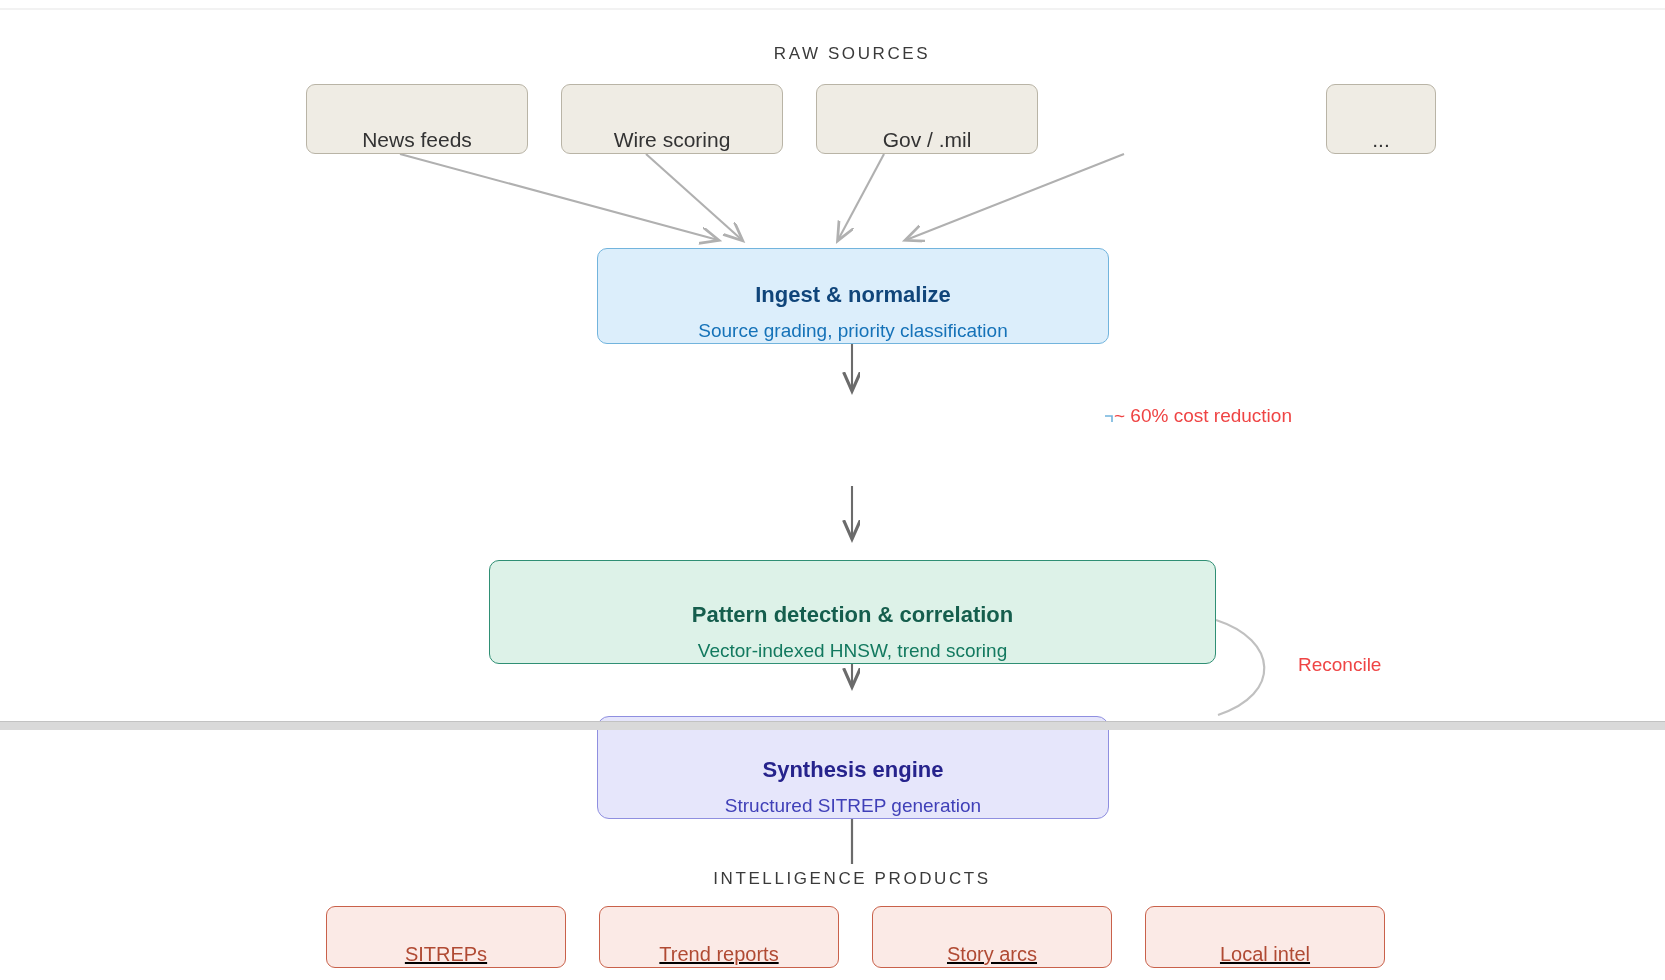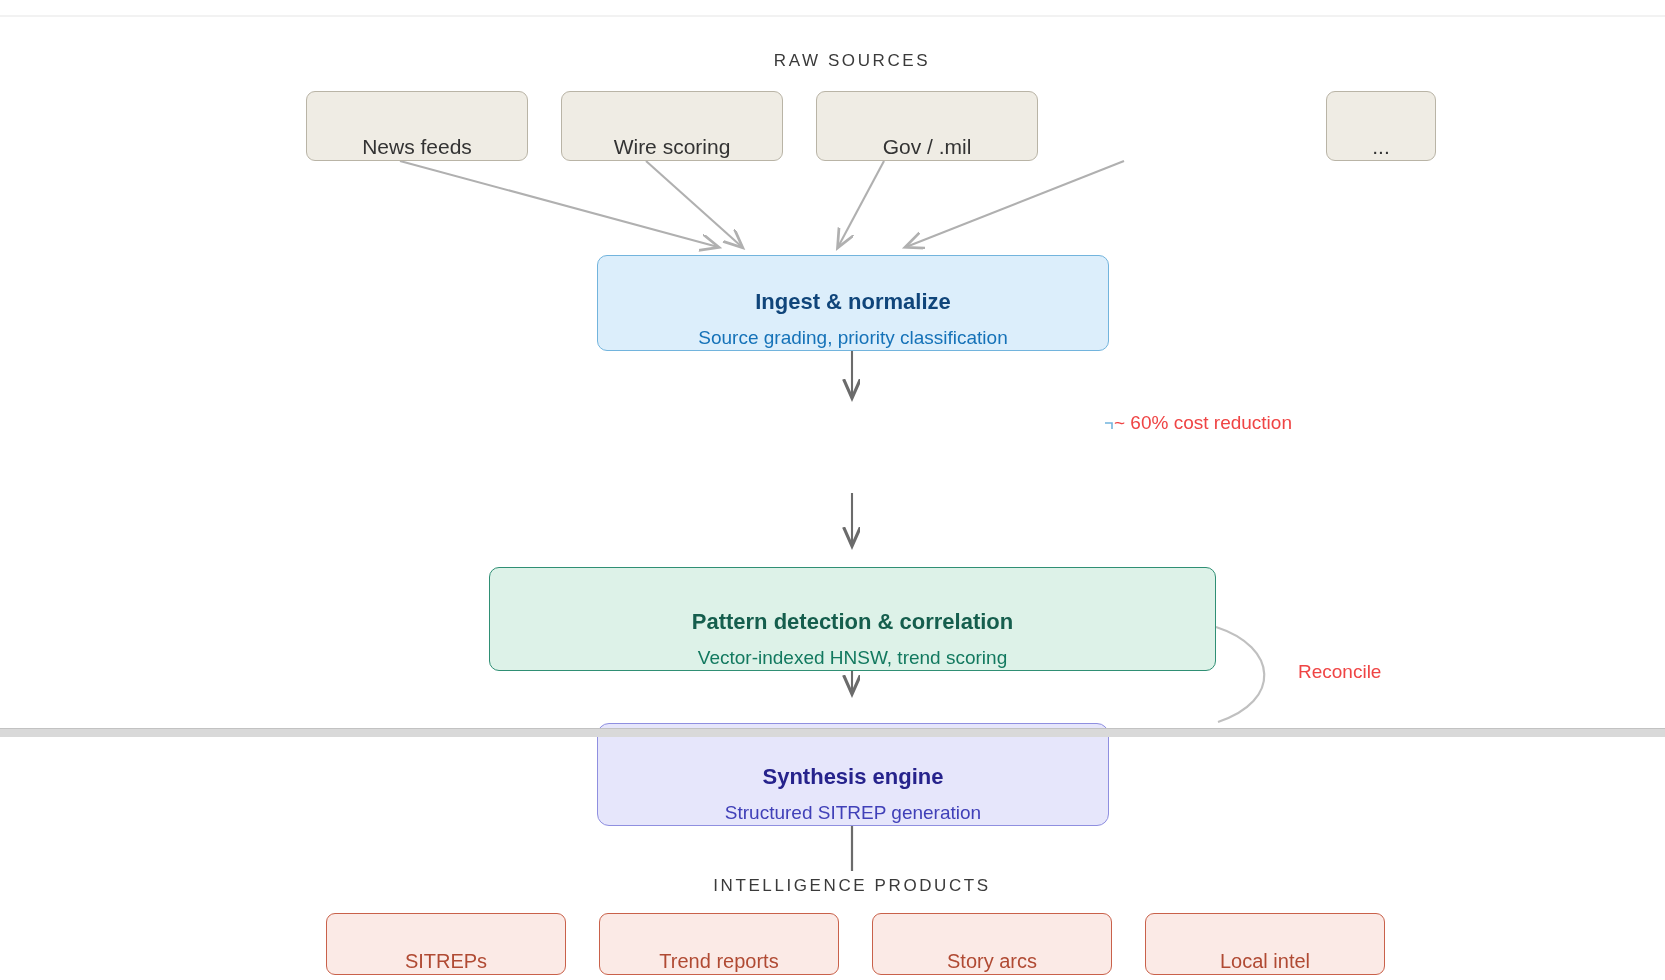--- a/index.html
+++ b/index.html
@@ -9,21 +9,21 @@
   }
   body {
     width: 1665px;
     height: 980px;
     font-family: "Liberation Sans", sans-serif;
     overflow: hidden;
     position: relative;
   }
   #stage {
     position: absolute;
-    left: 0; top: 15px;
+    left: 0; top: 8px;
     width: 1665px;
     height: 722px;
   }
   #edges {
     position: absolute;
     left: 0; top: 0;
     width: 1665px;
     height: 980px;
     pointer-events: none;
   }
@@ -96,20 +96,21 @@
     border-radius: 12px;
   }
   .purple .title { color: #26238c; }
   .purple .sub { color: #4040b8; }
 
   
   .out {
     background: #fbeae6;
     border-color: #c9614a;
     border-radius: 9px;
+    text-decoration: underline;
   }
   .out .title { font-weight: 400; font-size: 20px; color: #b04a33; }
 
   .annot {
     position: absolute;
     font-size: 19px;
     color: #ef4444;
     white-space: nowrap;
   }
 

